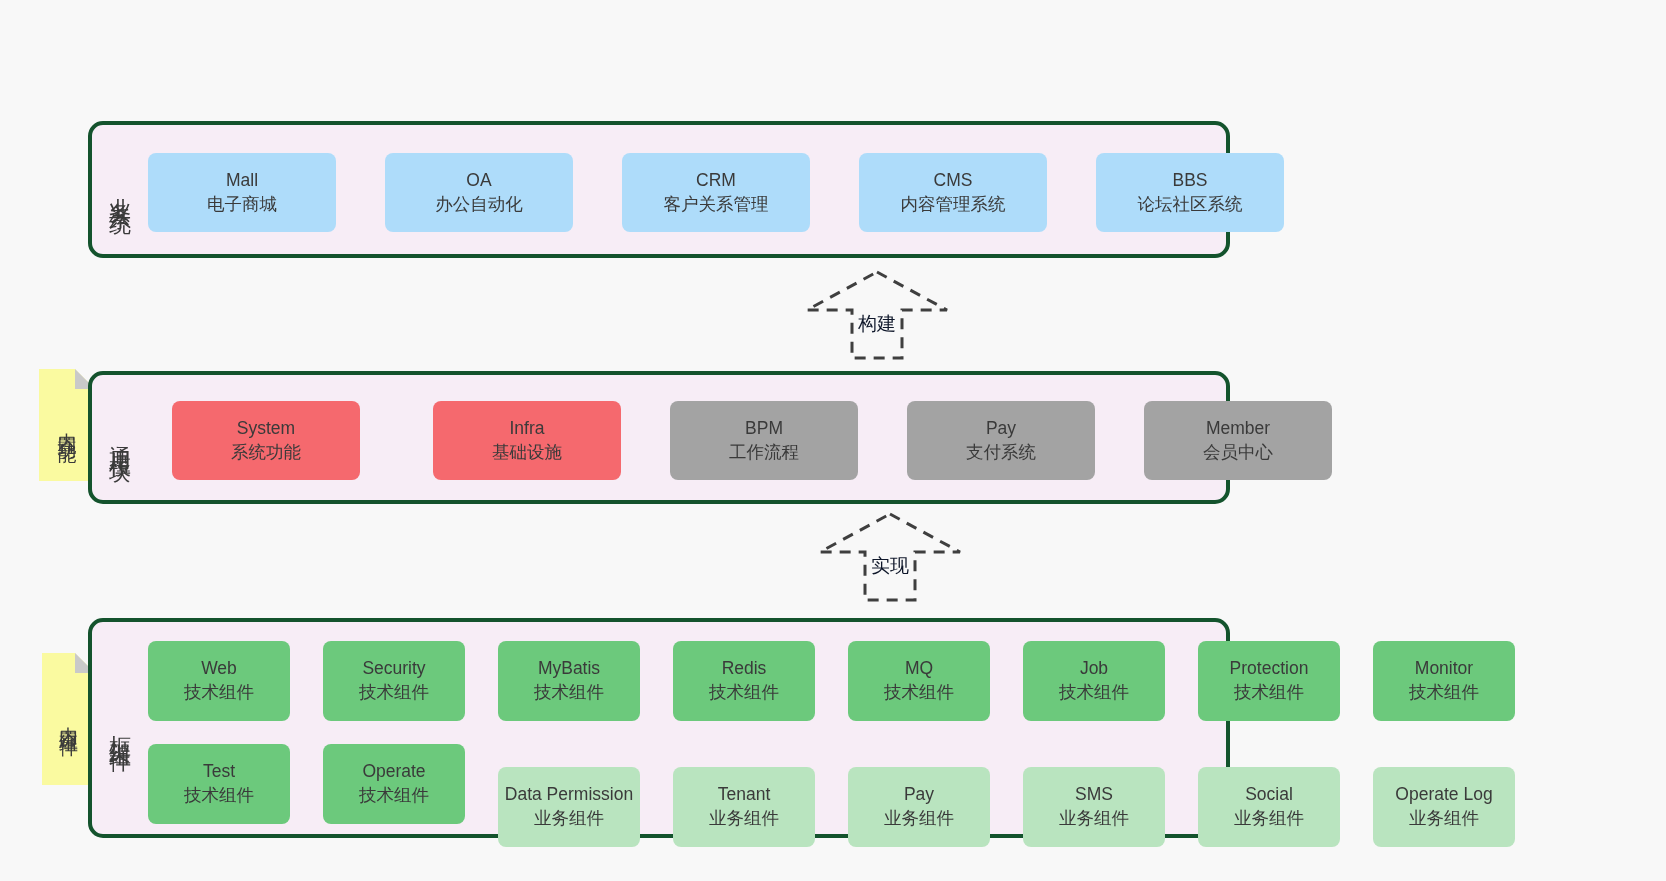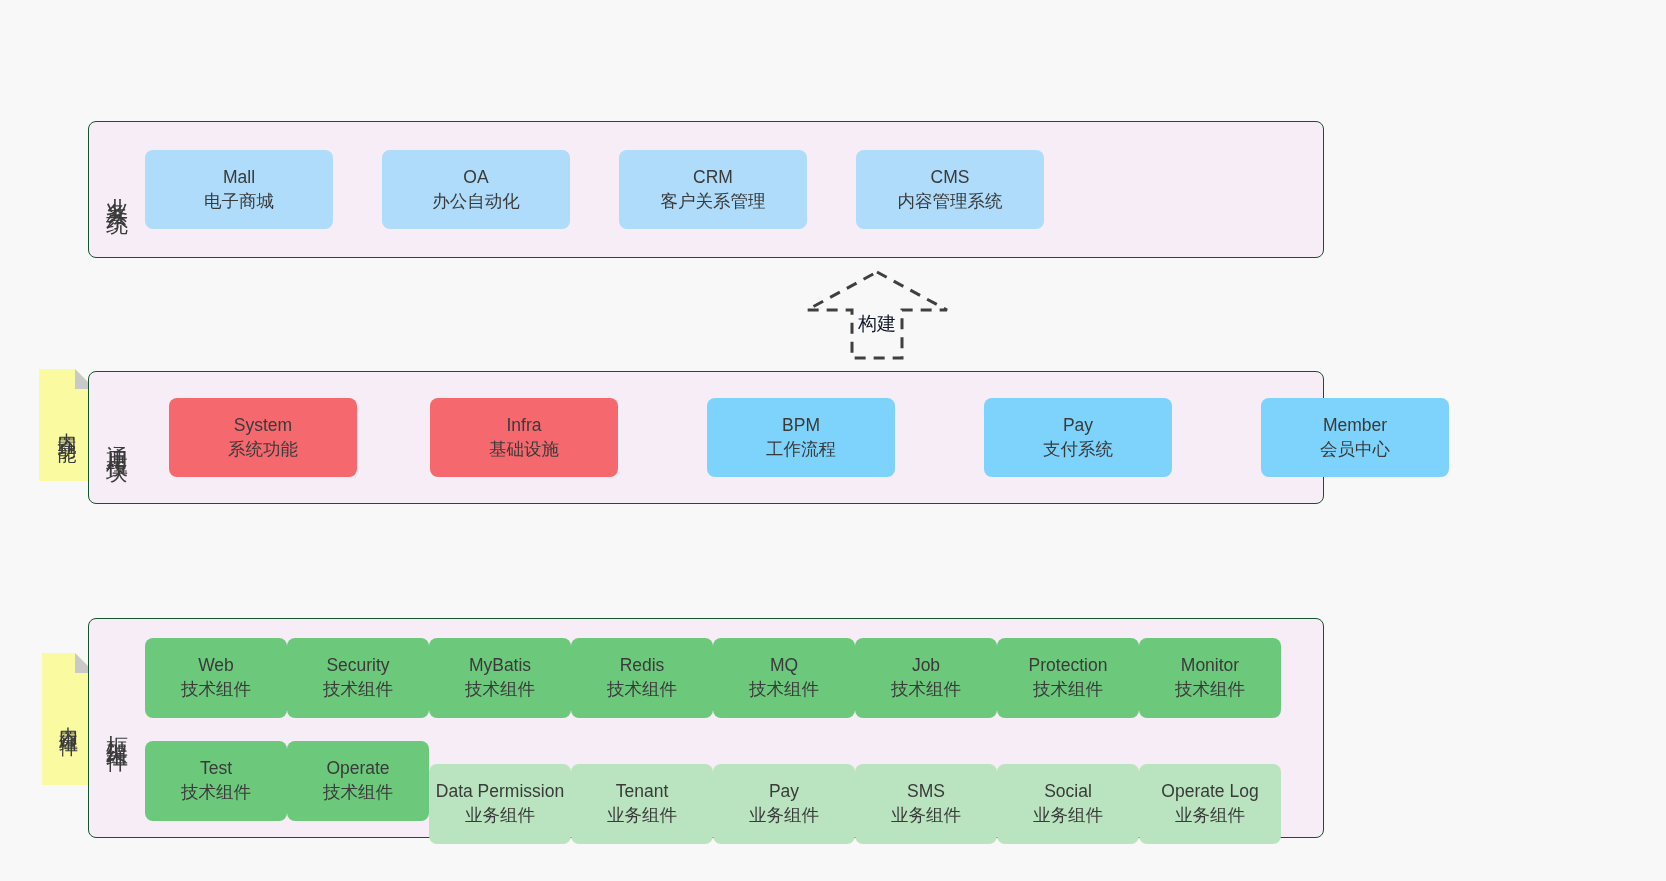--- a/index.html
+++ b/index.html
@@ -2,50 +2,50 @@
 <html><head>
 <meta charset="utf-8">
 <style>
   html,body{margin:0;padding:0;background:#f8f8f8;}
   #stage{
     position:relative;width:1666px;height:881px;background:#f8f8f8;overflow:hidden;
     font-family:"Liberation Sans","DejaVu Sans",sans-serif;color:#3a3a3a;
   }
   
   .band{
-    position:absolute;left:88px;width:1236px;
-    background:#f7edf6;border:1px solid #14532d;border-radius:8px;
+    position:absolute;left:88px;width:1142px;
+    background:#f7edf6;border:4px solid #14532d;border-radius:15px;
     box-sizing:border-box;z-index:2;
   }
   .band1{top:121px;height:137px;}
   .band2{top:371px;height:133px;}
   .band3{top:618px;height:220px;}
   .band-label{
     position:absolute;left:13px;top:50%;transform:translateY(-50%);
     writing-mode:vertical-rl;text-orientation:upright;
     font-size:22px;letter-spacing:5px;color:#3a3a3a;white-space:nowrap;
   }
   
   .row{position:absolute;left:56px;display:flex;}
   .row.wide{gap:49px;}
-  .row.narrow{}
+  .row.narrow{gap:33px;}
   .band1 .row{top:28px;}
   .band2 .row{top:26px;}
   .band3 .row1{top:19px;}
   .band3 .row2{top:122px;}
   .box{
     border-radius:8px;display:flex;flex-direction:column;align-items:center;justify-content:center;
     text-align:center;font-size:17.5px;line-height:1.35;color:#3a3a3a;
     box-sizing:border-box;padding:2px 6px;
   }
   .box.wide{width:188px;height:79px;}
   .box.narrow{width:142px;height:80px;}
   .blue{background:#aedcfa;}
   .red{background:#f5696e;margin-left:24px;}
-  .pink{background:#7dd3fc;margin-left:40px;}
+  .pink{background:#a3a3a3;}
   .green{background:#6cc97c;}
   .lightgreen{background:#b9e4bf;margin-top:23px;}
   
   .sticky{
     position:absolute;background:#fafaa0;z-index:1;
     clip-path:polygon(0 0, calc(100% - 20px) 0, 100% 20px, 100% 100%, 0 100%);
   }
   .sticky .fold{
     position:absolute;top:0;right:0;width:20px;height:20px;background:#c9c9c9;
     clip-path:polygon(0 0, 100% 100%, 0 100%);
@@ -85,39 +85,49 @@
   <div class="sticky sticky3" style="clip-path:none;background:transparent;">
     <span class="fold"></span>
   </div>
 
   <div class="arrow arrow1">
     <svg viewBox="0 0 146 92">
       <polygon points="73,3 143,41 98,41 98,89 48,89 48,41 3,41"></polygon>
     </svg>
     <span class="arrow-label">构建</span>
   </div>
+  <div class="arrow arrow2">
+    <svg viewBox="0 0 146 92">
+      <polygon points="73,3 143,41 98,41 98,89 48,89 48,41 3,41"></polygon>
+    </svg>
+    <span class="arrow-label">实现</span>
+  </div>
 
   <div class="band band1">
     <span class="band-label">业务系统</span>
     <div class="row wide">
       <div class="box wide blue">
         <span>Mall</span>
         <span>电子商城</span>
       </div>
       <div class="box wide blue">
         <span>OA</span>
         <span>办公自动化</span>
       </div>
       <div class="box wide blue">
         <span>CRM</span>
         <span>客户关系管理</span>
       </div>
       <div class="box wide blue">
         <span>CMS</span>
         <span>内容管理系统</span>
+      </div>
+      <div class="box wide blue">
+        <span>BBS</span>
+        <span>论坛社区系统</span>
       </div>
     </div>
   </div>
 
   <div class="band band2">
     <span class="band-label">通用模块</span>
     <div class="row wide">
       <div class="box wide red">
         <span>System</span>
         <span>系统功能</span>

